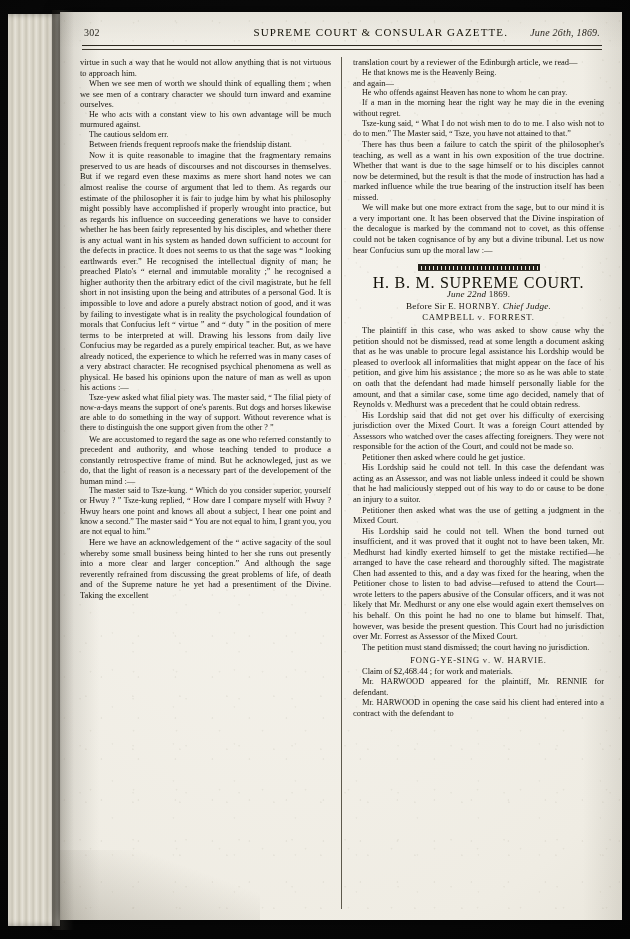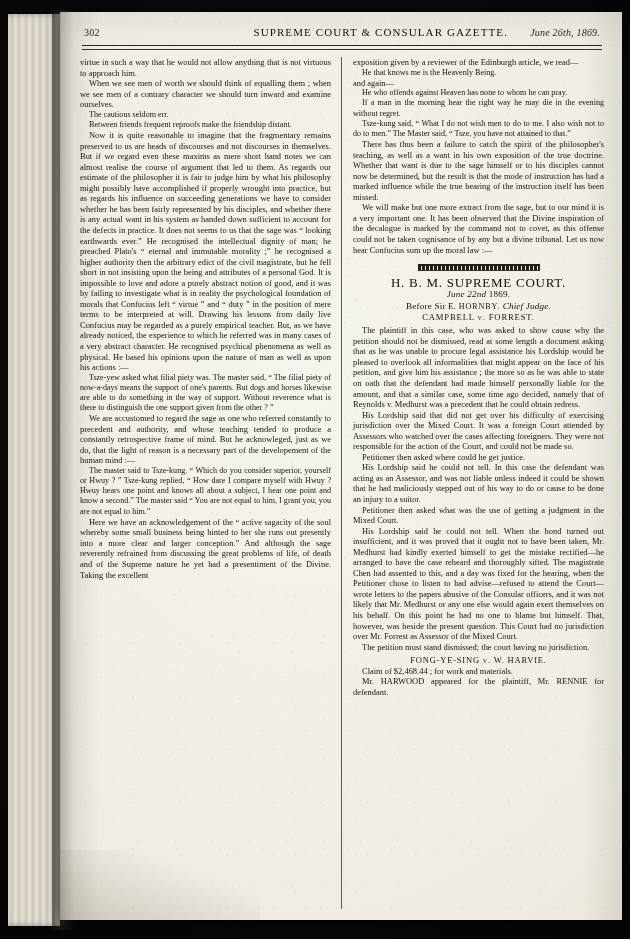--- a/index.html
+++ b/index.html
@@ -182,21 +182,21 @@
     border-bottom: 1px solid #35312a;
     background: repeating-linear-gradient(90deg, #23201a 0 3px, #efece3 3px 4px);
     background-clip: padding-box;
   }
   .case-head {
     text-align: center;
     line-height: 11.8px;
     margin-bottom: 1px;
   }
   .case-court {
-    font-size: 13px;
+    font-size: 16px;
     letter-spacing: 0.75px;
     color: #121008;
   }
   .case-date {
     font-size: 9.1px;
     font-style: italic;
     letter-spacing: 0.2px;
   }
   .case-date .yr { font-style: normal; }
   .case-before { font-size: 9.2px; letter-spacing: 0.15px; }
@@ -235,31 +235,32 @@
         <div class="title">SUPREME COURT &amp; CONSULAR GAZETTE.</div>
         <div class="date">June 26th, 1869.</div>
       </div>
       <div class="rule-double"></div>
 
       <div class="cols">
 
         <div class="col left">
           <p class="noind">virtue in such a way that he would not allow anything that is not virtuous to approach him.</p>
           <p>When we see men of worth we should think of equalling them ; when we see men of a contrary character we should turn inward and examine ourselves.</p>
+          <p class="quote">He who acts with a constant view to his own advantage will be much murmured against.</p>
           <p class="quote">The cautious seldom err.</p>
           <p class="quote">Between friends frequent reproofs make the friendship distant.</p>
           <p>Now it is quite reasonable to imagine that the fragmentary remains preserved to us are heads of discourses and not discourses in themselves. But if we regard even these maxims as mere short hand notes we can almost realise the course of argument that led to them. As regards our estimate of the philosopher it is fair to judge him by what his philosophy might possibly have accomplished if properly wrought into practice, but as regards his influence on succeeding generations we have to consider whether he has been fairly represented by his disciples, and whether there is any actual want in his system as handed down sufficient to account for the defects in practice. It does not seems to us that the sage was “ looking earthwards ever.” He recognised the intellectual dignity of man; he preached Plato's “ eternal and immutable morality ;” he recognised a higher authority then the arbitrary edict of the civil magistrate, but he fell short in not insisting upon the being and attributes of a personal God. It is impossible to love and adore a purely abstract notion of good, and it was by failing to investigate what is in reality the psychological foundation of morals that Confucius left “ virtue ” and “ duty ” in the position of mere terms to be interpreted at will. Drawing his lessons from daily live Confucius may be regarded as a purely empirical teacher. But, as we have already noticed, the experience to which he referred was in many cases of a very abstract character. He recognised psychical phenomena as well as physical. He based his opinions upon the nature of man as well as upon his actions :—</p>
           <p class="quote">Tsze-yew asked what filial piety was. The master said, “ The filial piety of now-a-days means the support of one's parents. But dogs and horses likewise are able to do something in the way of support. Without reverence what is there to distinguish the one support given from the other ? ”</p>
           <p>We are accustomed to regard the sage as one who referred constantly to precedent and authority, and whose teaching tended to produce a constantly retrospective frame of mind. But he acknowleged, just as we do, that the light of reason is a necessary part of the developement of the human mind :—</p>
           <p class="quote">The master said to Tsze-kung. “ Which do you consider superior, yourself or Hwuy ? ” Tsze-kung replied, “ How dare I compare myself with Hwuy ? Hwuy hears one point and knows all about a subject, I hear one point and know a second.” The master said “ You are not equal to him, I grant you, you are not equal to him.”</p>
           <p>Here we have an acknowledgement of the “ active sagacity of the soul whereby some small business being hinted to her she runs out presently into a more clear and larger conception.” And although the sage reverently refrained from discussing the great problems of life, of death and of the Supreme nature he yet had a presentiment of the Divine. Taking the excellent</p>
         </div>
 
         <div class="col right">
-          <p class="noind">exposition given by a reviewer of the Edinburgh article, we read—</p>
+          <p class="noind">translation court by a reviewer of the Edinburgh article, we read—</p>
           <p class="quote">He that knows me is the Heavenly Being.</p>
           <p class="noind">and again—</p>
           <p class="quote">He who offends against Heaven has none to whom he can pray.</p>
           <p class="quote">If a man in the morning hear the right way he may die in the evening without regret.</p>
           <p class="quote">Tsze-kung said, “ What I do not wish men to do to me. I also wish not to do to men.” The Master said, “ Tsze, you have not attained to that.”</p>
           <p>There has thus been a failure to catch the spirit of the philosopher's teaching, as well as a want in his own exposition of the true doctrine. Whether that want is due to the sage himself or to his disciples cannot now be determined, but the result is that the mode of instruction has had a marked influence while the true bearing of the instruction itself has been missed.</p>
           <p>We will make but one more extract from the sage, but to our mind it is a very important one. It has been observed that the Divine inspiration of the decalogue is marked by the command not to covet, as this offense could not be taken cognisance of by any but a divine tribunal. Let us now hear Confucius sum up the moral law :—</p>
 
           <div class="ornament"></div>
 
@@ -282,18 +283,19 @@
           <p>Petitioner then asked where could he get justice.</p>
           <p>His Lordship said he could not tell. In this case the defendant was acting as an Assessor, and was not liable unless indeed it could be shown that he had maliciously stepped out of his way to do or cause to be done an injury to a suitor.</p>
           <p>Petitioner then asked what was the use of getting a judgment in the Mixed Court.</p>
           <p>His Lordship said he could not tell. When the bond turned out insufficient, and it was proved that it ought not to have been taken, Mr. Medhurst had kindly exerted himself to get the mistake rectified—he arranged to have the case reheard and thoroughly sifted. The magistrate Chen had assented to this, and a day was fixed for the hearing, when the Petitioner chose to listen to bad advise—refused to attend the Court—wrote letters to the papers abusive of the Consular officers, and it was not likely that Mr. Medhurst or any one else would again exert themselves on his behalf. On this point he had no one to blame but himself. That, however, was beside the present question. This Court had no jurisdiction over Mr. Forrest as Assessor of the Mixed Court.</p>
           <p>The petition must stand dismissed; the court having no jurisdiction.</p>
 
           <div class="case-parties2 sc">FONG-YE-SING v. W. HARVIE.</div>
 
           <p>Claim of $2,468.44 ; for work and materials.</p>
           <p>Mr. HARWOOD appeared for the plaintiff, Mr. RENNIE for defendant.</p>
+          <p>Mr. HARWOOD in opening the case said his client had entered into a contract with the defendant to</p>
         </div>
 
       </div>
     </div>
   </div>
 </div>
 
 </body></html>

